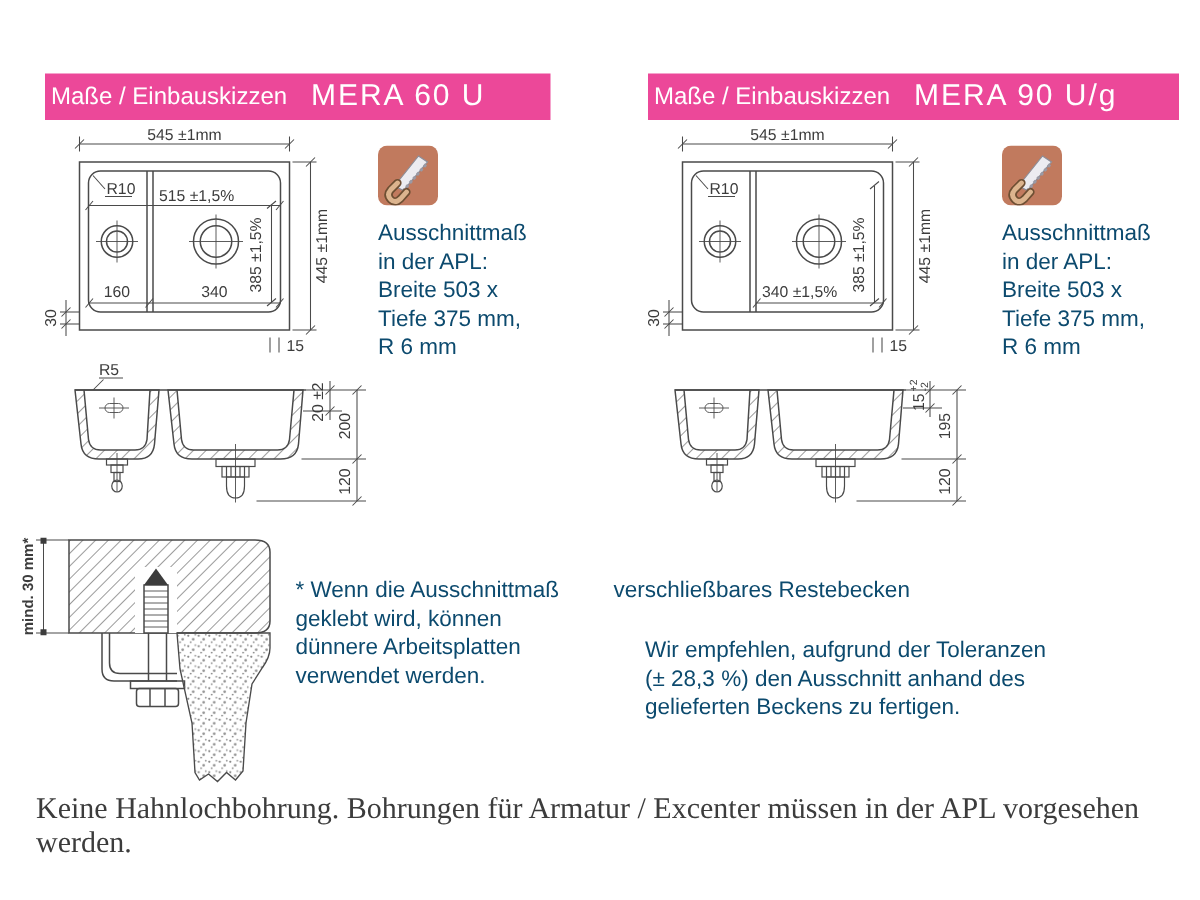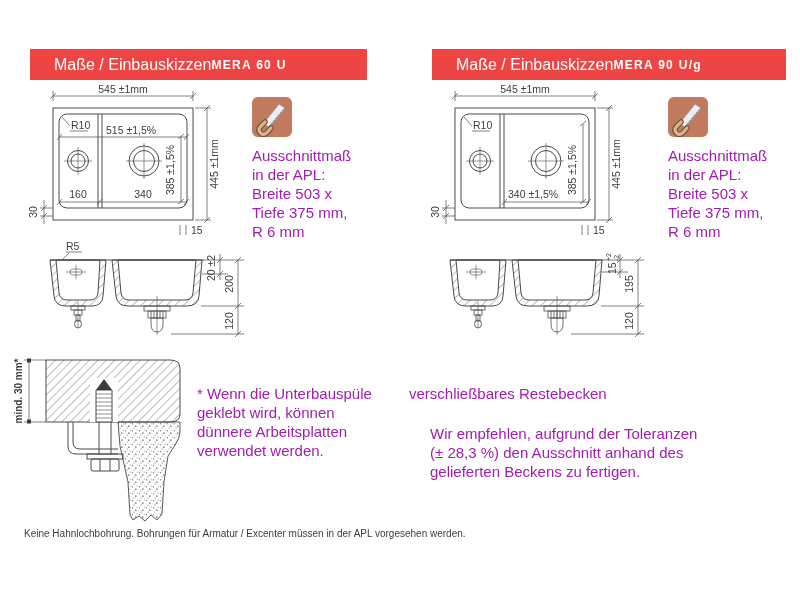--- a/index.html
+++ b/index.html
@@ -1,25 +1,25 @@
 <!DOCTYPE html>
 <html><head>
 <meta charset="utf-8">
 <style>
   * { margin:0; padding:0; box-sizing:border-box; }
   html,body { width:800px; height:600px; }
   body { position:relative; background:#ffffff; font-family:"Liberation Sans",sans-serif; color:#3c3c3c; overflow:hidden; }
   .abs { position:absolute; }
-  .hdr { position:absolute; top:49px; height:31px; background:#ef4444; color:#ffffff;
-         display:flex; align-items:center; padding-left:24px; font-size:16px; }
-  .hdr .model { font-weight:bold; letter-spacing:1.3px; font-size:12px; }
-  .note { position:absolute; white-space:pre-line; font-size:15px; line-height:1.27; color:#a21caf; }
+  .hdr { position:absolute; top:49px; height:31px; background:#ec4899; color:#ffffff;
+         display:flex; align-items:center; padding-left:4px; font-size:16px; }
+  .hdr .model { font-weight:normal; letter-spacing:1.3px; margin-left:16px; font-size:20px; }
+  .note { position:absolute; white-space:pre-line; font-size:15px; line-height:1.27; color:#0c4a6e; }
   svg text { font-family:"Liberation Sans",sans-serif; fill:#3c3c3c; }
   .dim { font-size:10.5px; }
-  .bottom-note { position:absolute; font-size:10px; color:#3c3c3c; }
+  .bottom-note { position:absolute; font-size:20px; color:#3c3c3c;font-family:Liberation Serif, serif; }
 </style>
 </head>
 <body>
 
 <svg width="0" height="0" style="position:absolute">
   <defs>
     <pattern id="hatch" width="6" height="6" patternTransform="rotate(45)" patternUnits="userSpaceOnUse">
       <line x1="0" y1="0" x2="0" y2="6" stroke="#6a6a6a" stroke-width="0.9"></line>
     </pattern>
     <pattern id="dots" width="7" height="7" patternUnits="userSpaceOnUse">
@@ -315,21 +315,21 @@
       <line x1="12" y1="8" x2="34" y2="8"></line>
         <line x1="12" y1="70" x2="34" y2="70"></line>
       <line x1="17" y1="8" x2="17" y2="70"></line>
       <rect x="15" y="6.5" width="4" height="4" fill="#3c3c3c" stroke="none"></rect>
       <rect x="15" y="67.5" width="4" height="4" fill="#3c3c3c" stroke="none"></rect>
     </g>
   </g>
   <text x="10" y="39" text-anchor="middle" transform="rotate(-90 10 39)" font-size="10" font-weight="600">mind. 30 mm*</text>
 </svg>
 
-<div class="note" style="left:197px;top:384px;width:235px">* Wenn die Unterbauspüle
+<div class="note" style="left:197px;top:384px;width:235px">* Wenn die Ausschnittmaß
 geklebt wird, können
 dünnere Arbeitsplatten
 verwendet werden.</div>
 <div class="note" style="left:409px;top:384px;width:340px">verschließbares Restebecken</div>
 <div class="note" style="left:430px;top:424px;width:360px">Wir empfehlen, aufgrund der Toleranzen
 (± 28,3 %) den Ausschnitt anhand des
 gelieferten Beckens zu fertigen.</div>
 <div class="bottom-note" style="left:24px;top:528px;width:770px">Keine Hahnlochbohrung. Bohrungen für Armatur / Excenter müssen in der APL vorgesehen werden.</div>
 
 </body></html>

